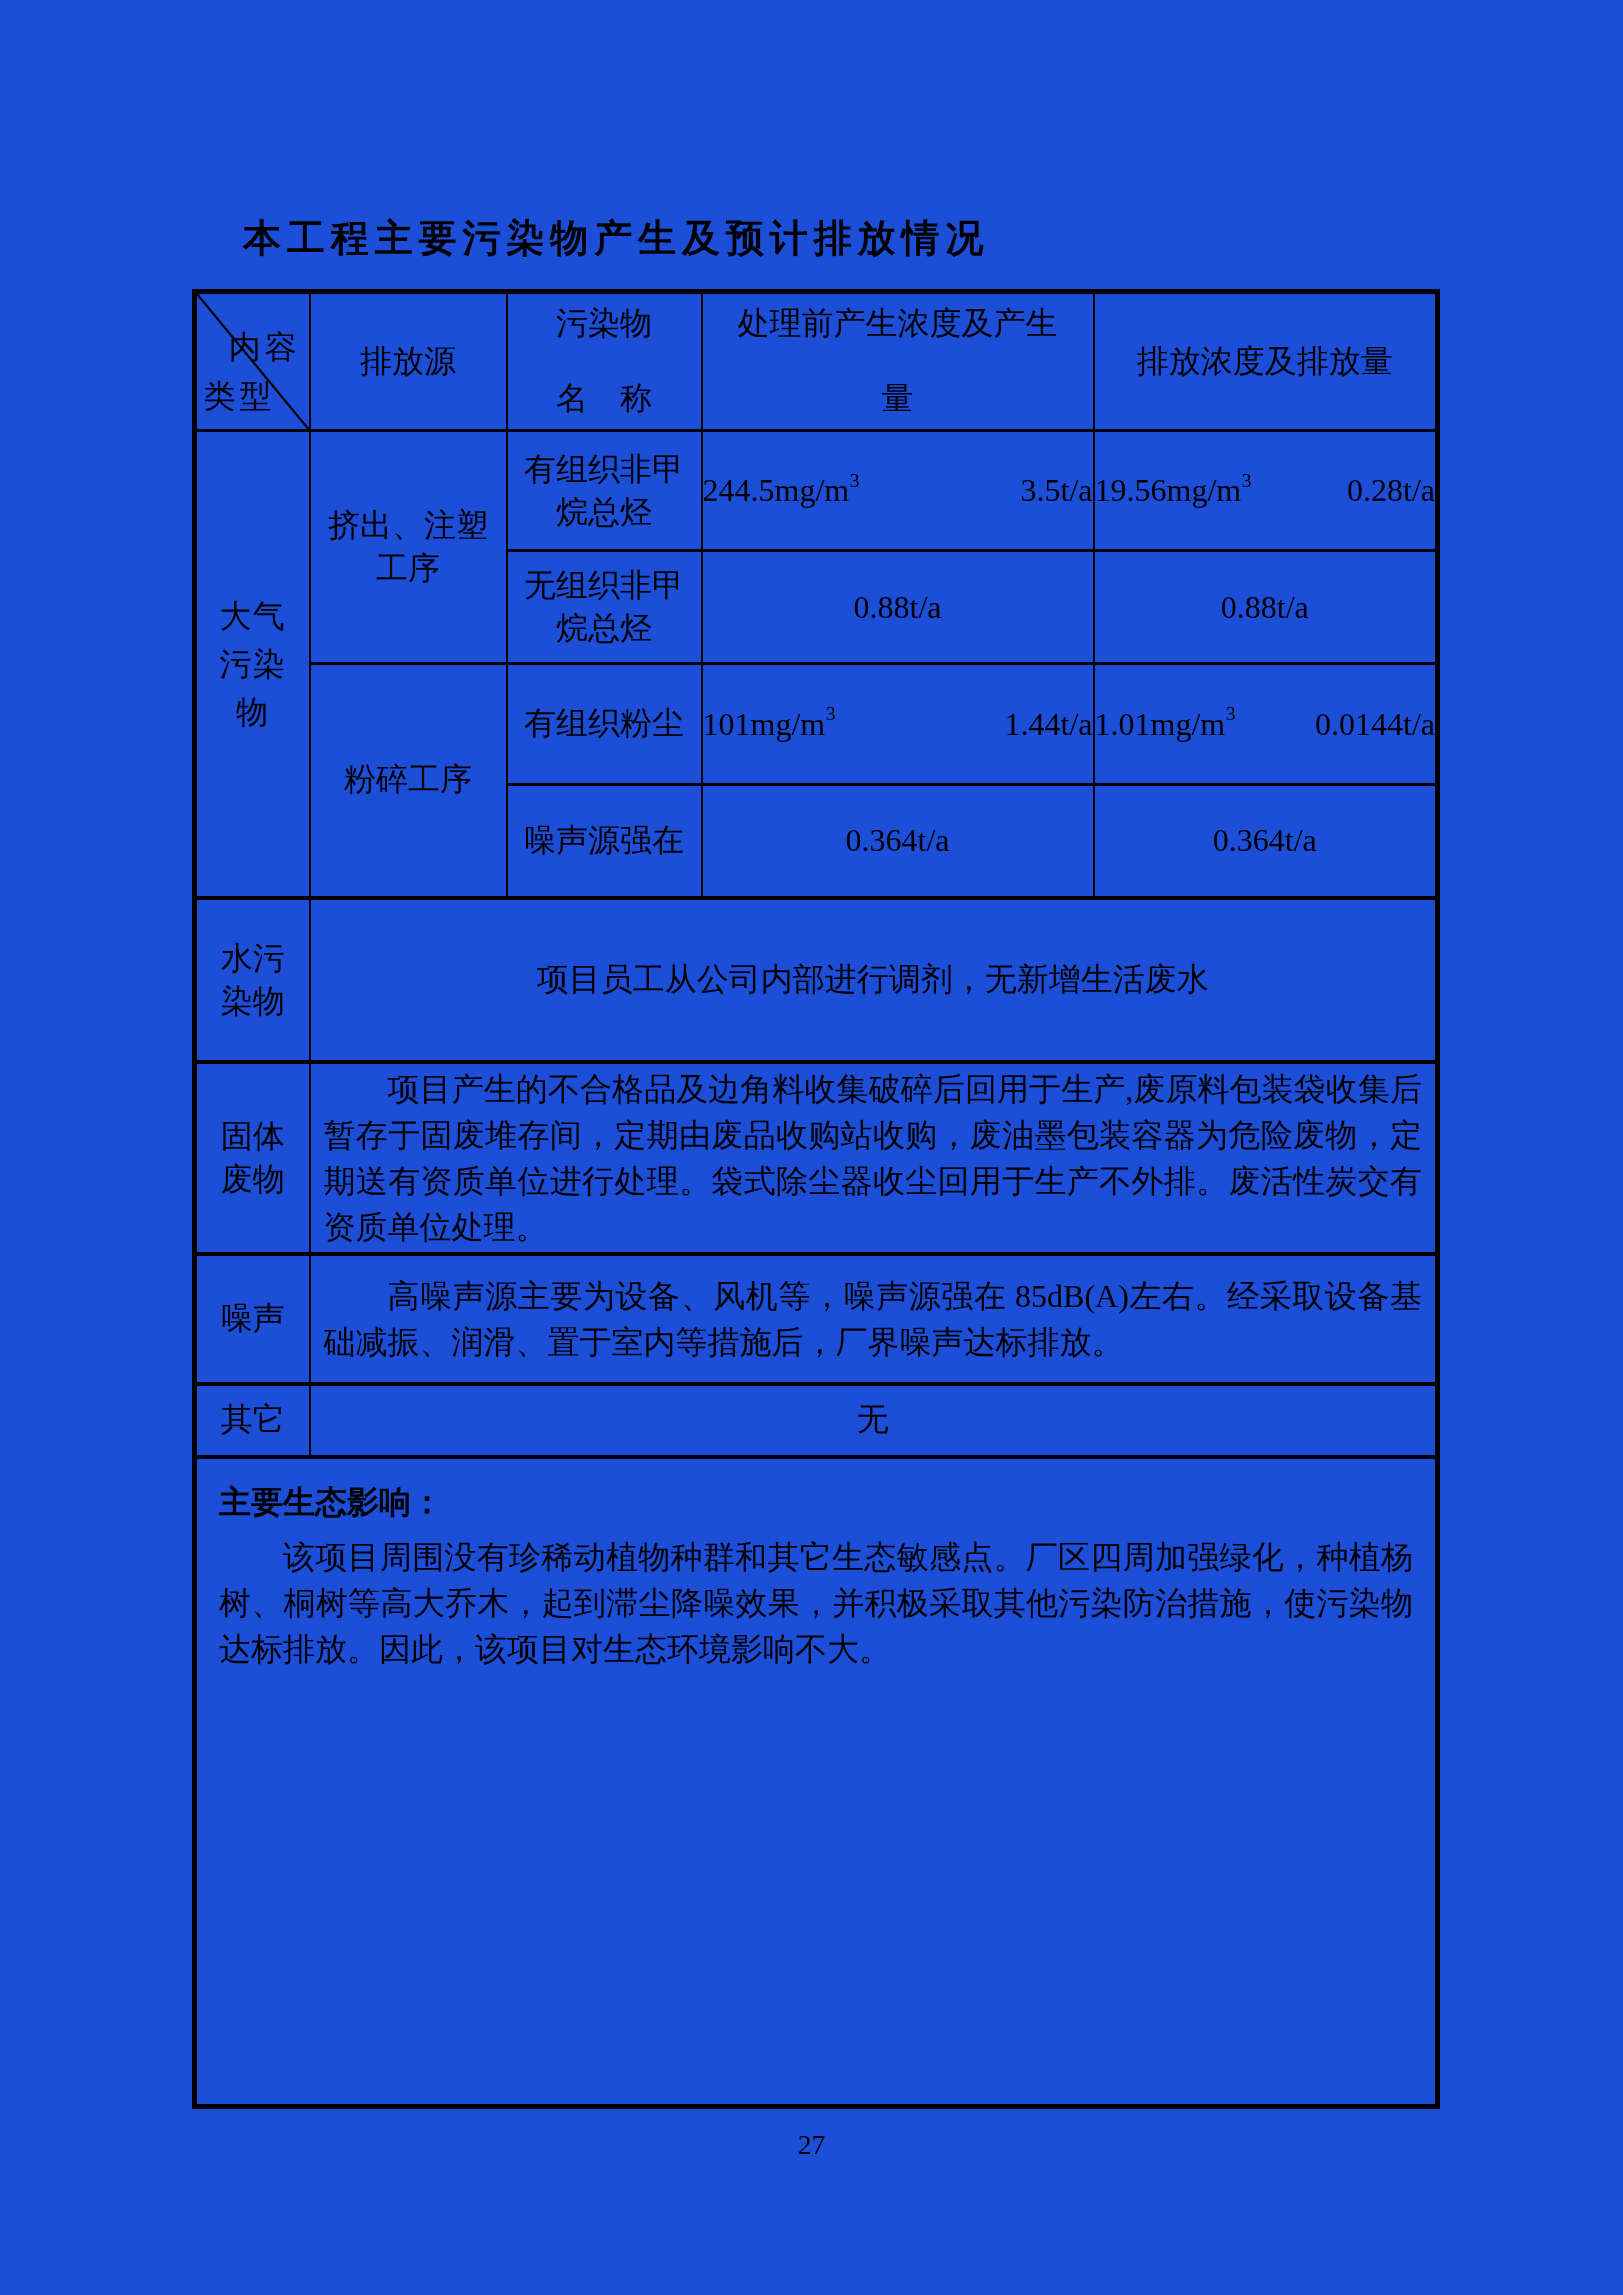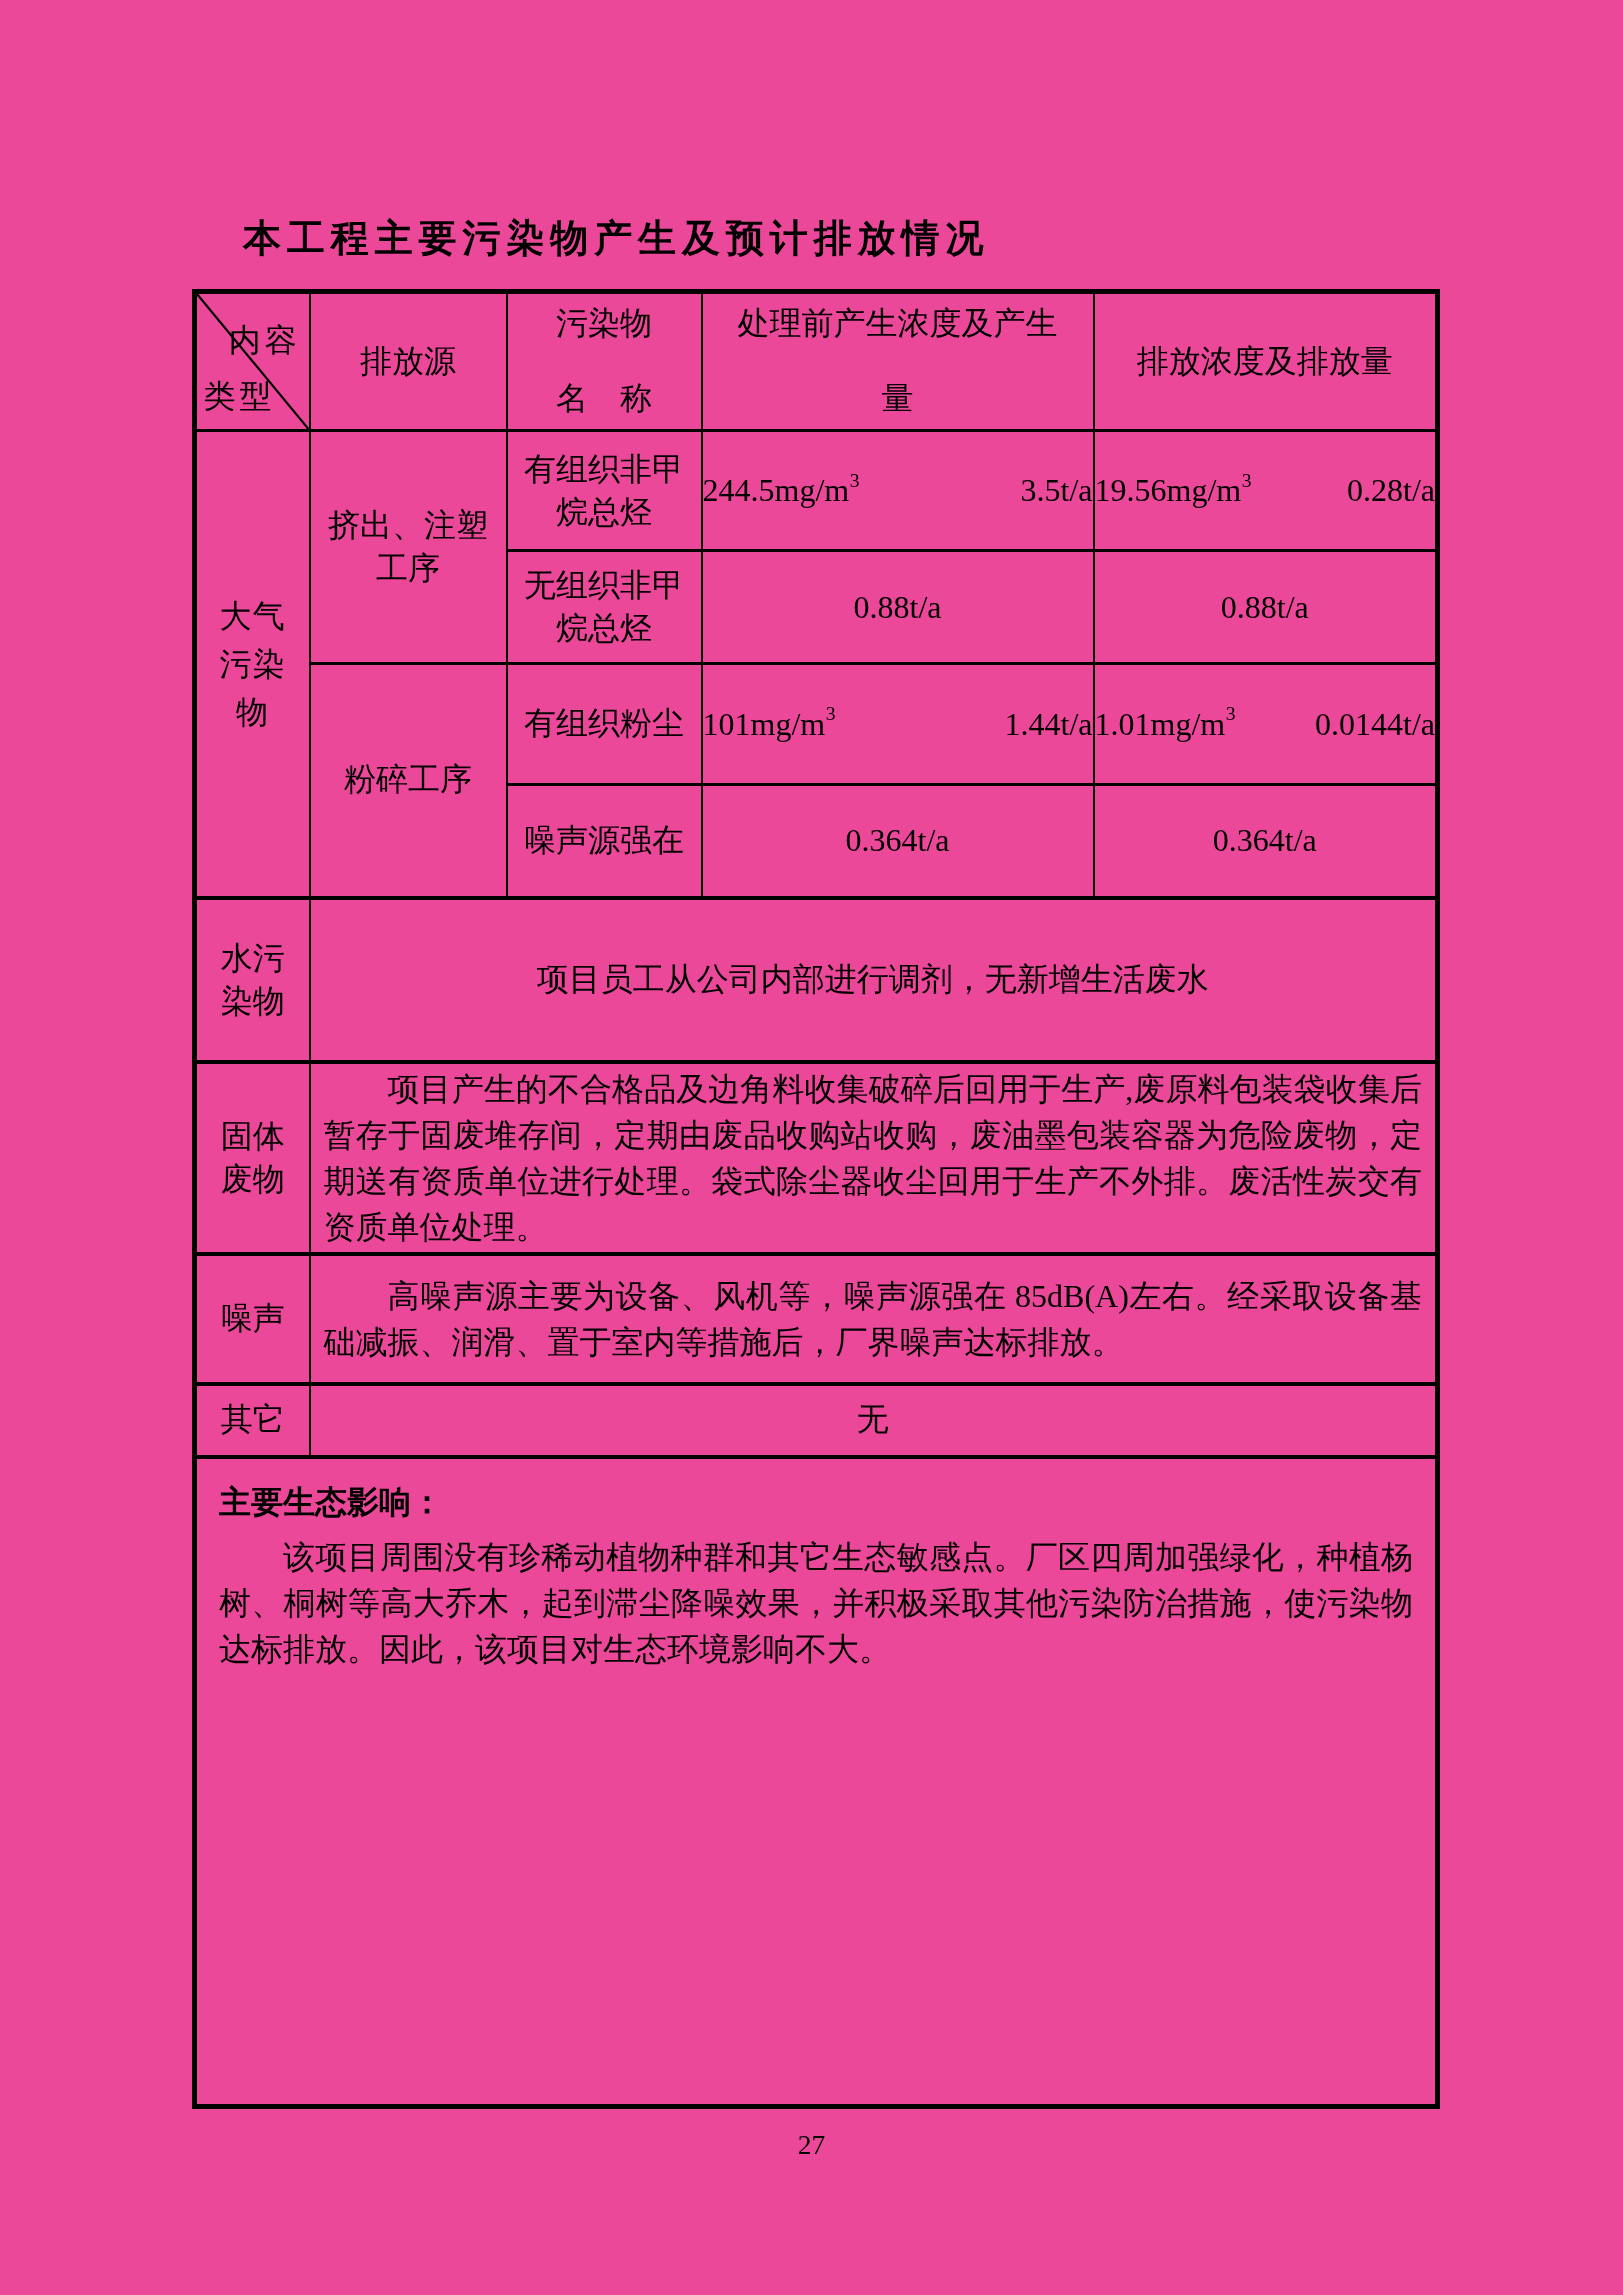--- a/index.html
+++ b/index.html
@@ -1,20 +1,20 @@
 <!DOCTYPE html>
 <html style="font-size:10.5px"><head>
 <meta charset="utf-8">
 <style>
   html, body { margin: 0; padding: 0; background: #ffffff; }
   .page {
     position: relative;
     width: 1623px;
     height: 2295px;
-    background: #ec4899;
+    background: #1d4ed8;
     color: #000000;
     font-family: "Liberation Serif", "DejaVu Serif", serif;
     overflow: hidden;
   }
   .doc-title {
     position: absolute;
     left: 243px;
     top: 213px;
     font-family: "Liberation Sans", "DejaVu Sans", sans-serif;
     font-weight: 700;
@@ -39,21 +39,21 @@
     vertical-align: middle;
     font-size: 32px;
     padding: 0;
     overflow: hidden;
   }
   td.bb7 { border-bottom-width: 4.6px; }
   tr.header-row td { border-bottom-width: 3.3px; }
   
   .corner-cell { position: relative; }
   .corner-cell svg { position: absolute; left: 0; top: 0; width: 100%; height: 100%; }
-  .corner-top { position: absolute; top: 25px; right: 7.9px; letter-spacing: 3.9px; }
+  .corner-top { position: absolute; top: 32px; right: 7.9px; letter-spacing: 3.9px; }
   .corner-bottom { position: absolute; bottom: 10.5px; left: 6.5px; letter-spacing: 3.9px; }
   .two-line-gap { display: flex; flex-direction: column; gap: 31px; align-items: center; }
   .pair { display: flex; justify-content: space-between; align-items: baseline; gap: 52px; white-space: nowrap; }
   .pair .num { white-space: nowrap; }
   sup.sup { font-size: 19.6px; position: relative; top: -2.6px; vertical-align: super; margin-left: 0.7px; }
   .para {
     text-align: justify;
     text-indent: 2em;
     line-height: 46px;
     padding: 0 13px;

